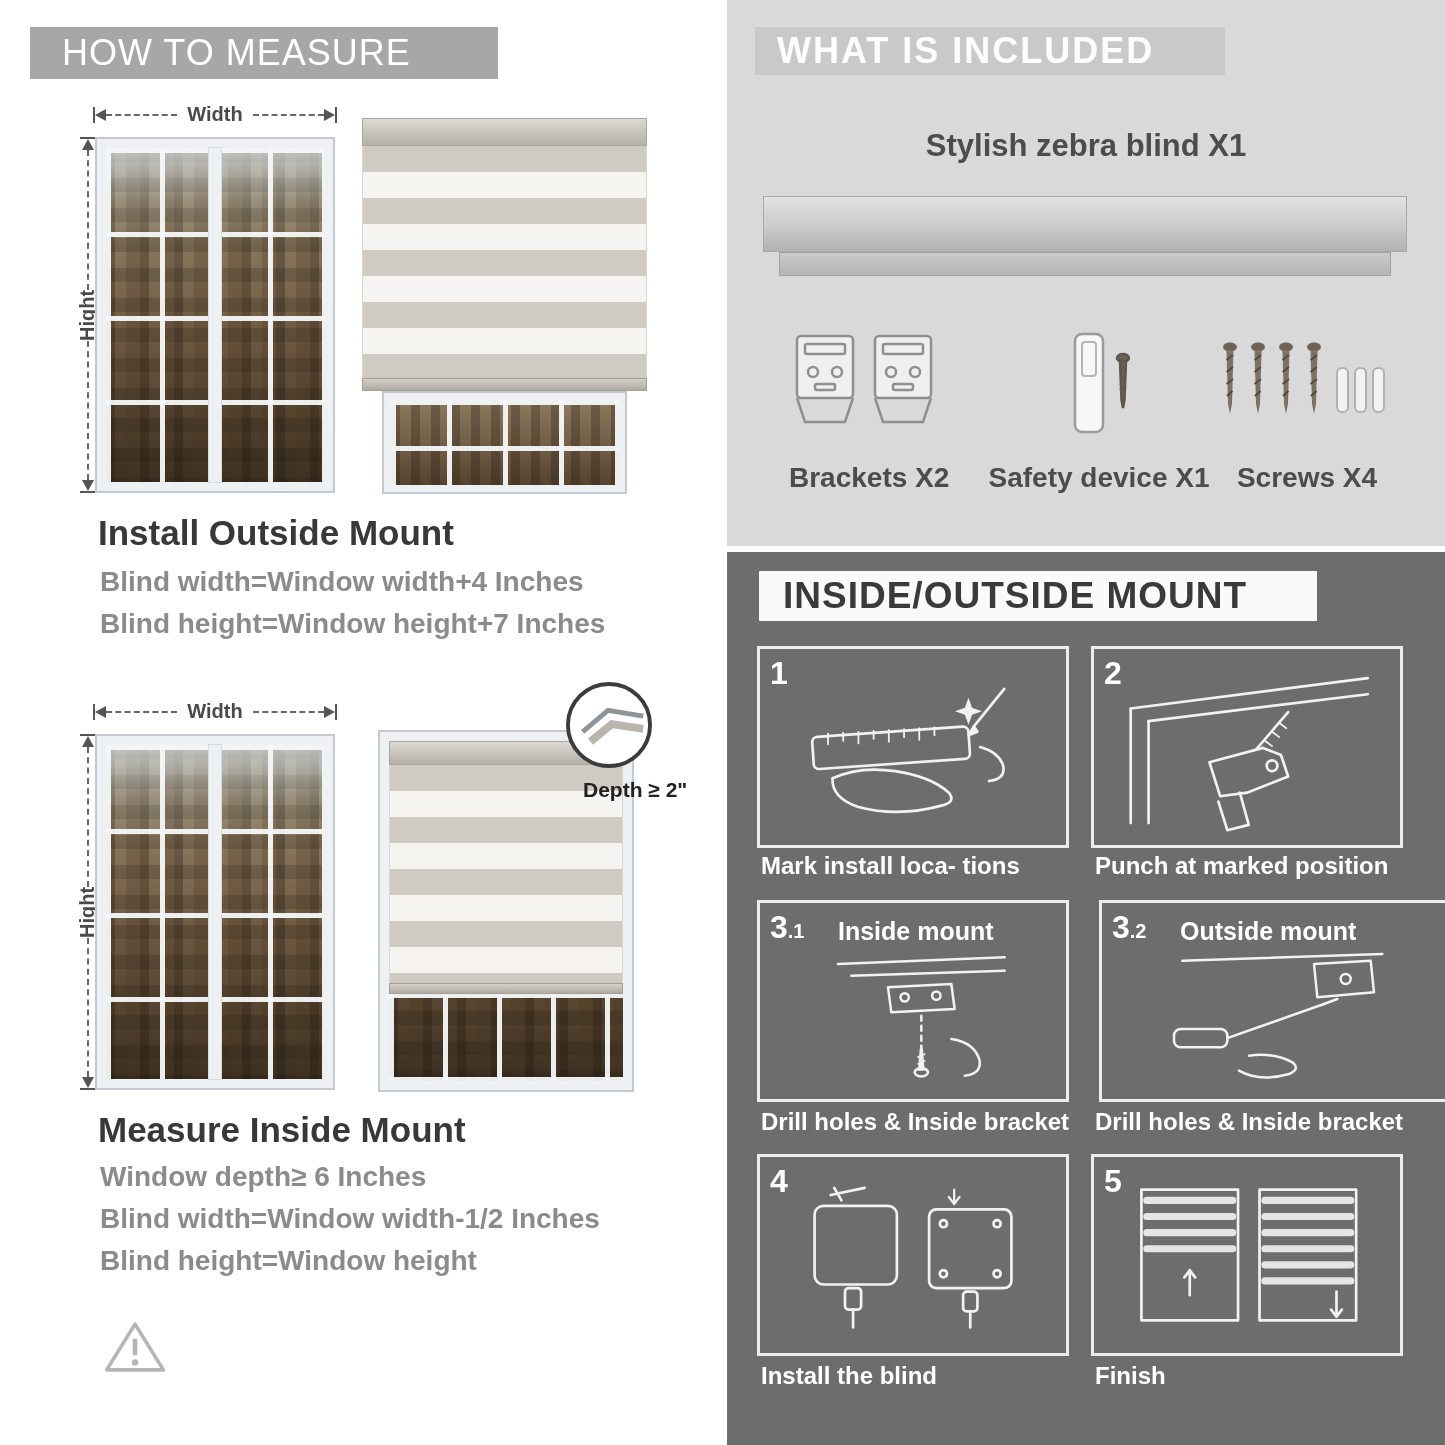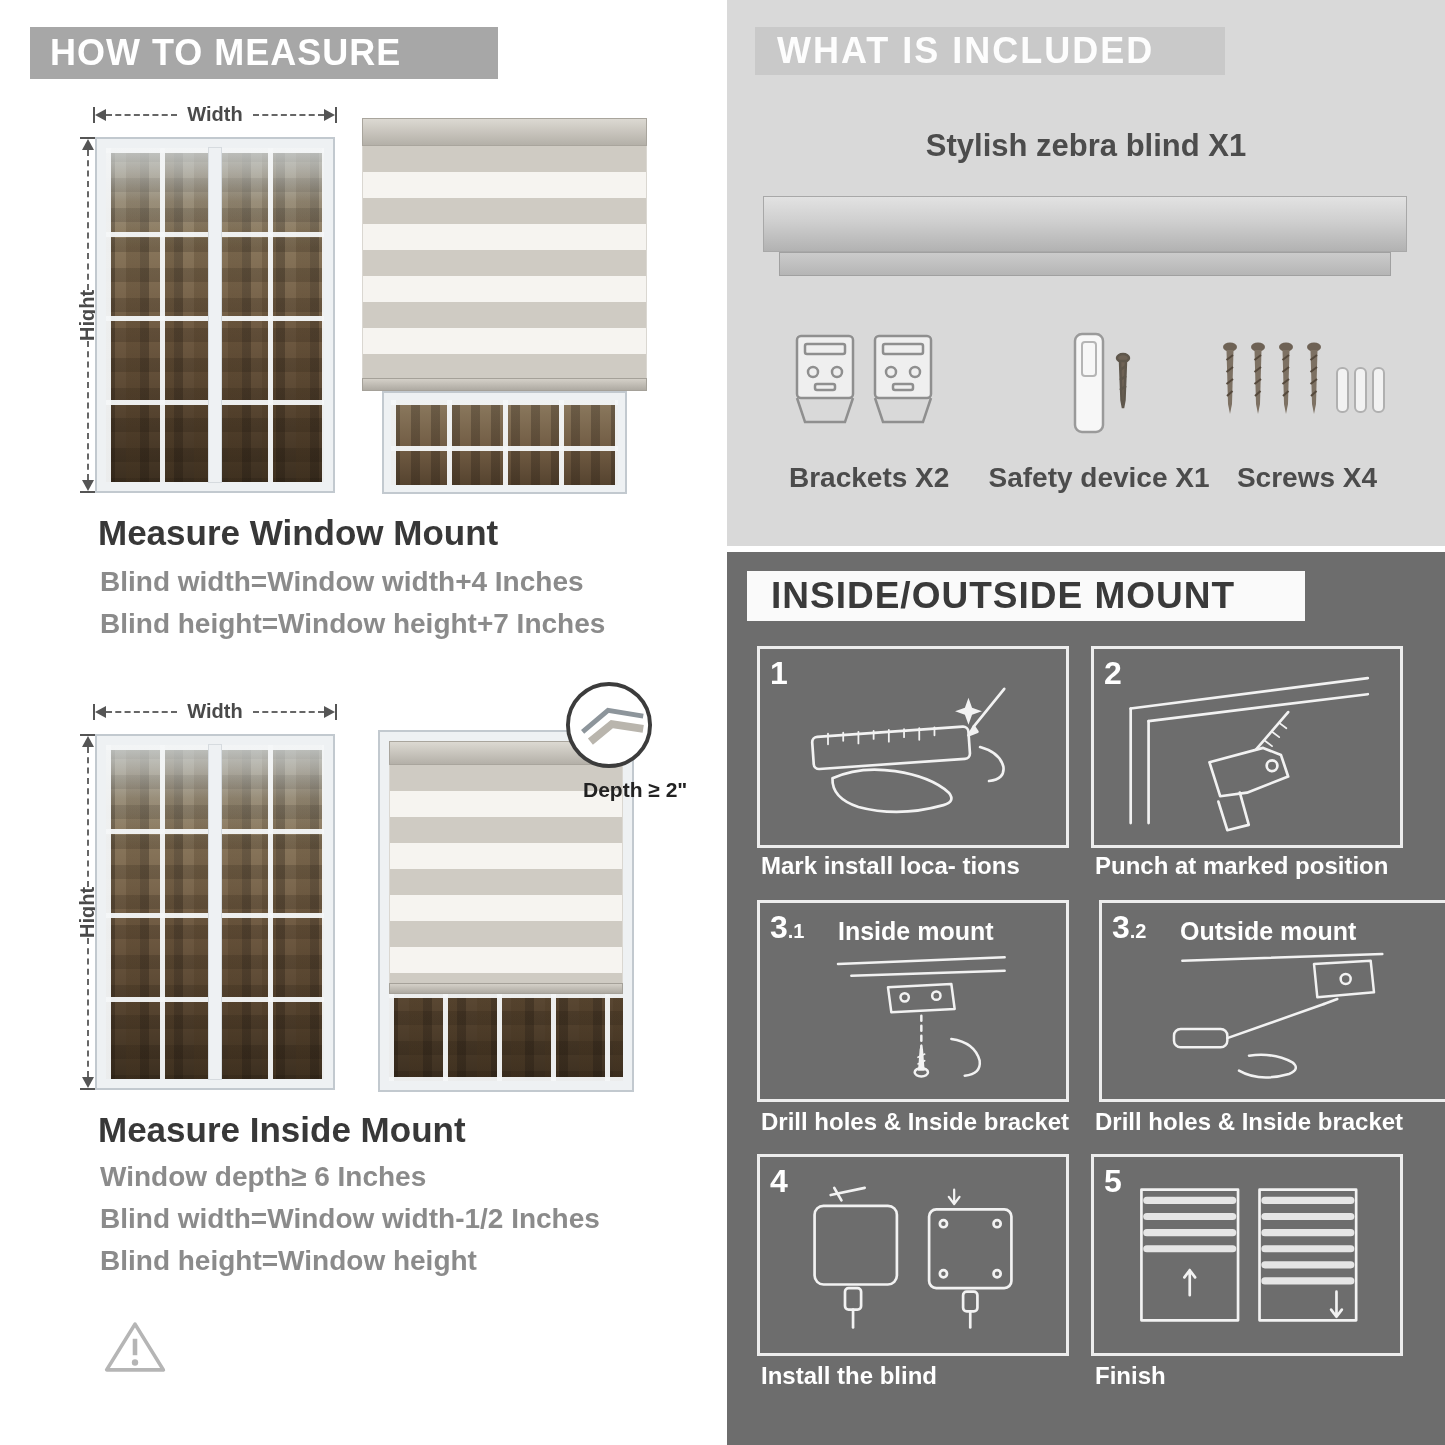--- a/index.html
+++ b/index.html
@@ -3,22 +3,22 @@
 <meta charset="utf-8">
 <style>
   html,body{margin:0;padding:0;background:#ffffff;}
   .canvas{position:relative;width:1445px;height:1445px;background:#ffffff;overflow:hidden;
           font-family:"Liberation Sans",sans-serif;}
 
   
   .abs{position:absolute;box-sizing:border-box;}
 
   
-  .banner-gray{background:#a7a7a7;color:#ffffff;font-weight:bold;font-size:36px;
-               letter-spacing:1px;line-height:52px;padding-left:20px;}
+  .banner-gray{background:#a7a7a7;color:#ffffff;font-weight:normal;font-size:36px;
+               letter-spacing:1px;line-height:52px;padding-left:32px;}
   .sec-title{color:#383838;font-weight:bold;font-size:35px;}
   .formula{color:#8b8b8b;font-weight:bold;font-size:28px;white-space:nowrap;}
   .note-text{color:#a3a3a3;font-size:21px;line-height:1.55;}
 
   
   .h-arrow{display:flex;align-items:center;color:#4a4a4a;}
   .h-arrow .tick{width:2px;height:16px;background:#555;}
   .h-arrow .shaft{flex:1;border-top:2px dashed #666;height:0;}
   .h-arrow .hd{width:0;height:0;border-top:6px solid transparent;border-bottom:6px solid transparent;}
   .h-arrow .hd.l{border-right:11px solid #555;}
@@ -124,21 +124,21 @@
     <div class="abs" style="left:362px;top:118px;width:285px;">
       <div class="cassette"></div>
       <div class="stripes" style="height:232px;"></div>
       <div class="rail"></div>
       <div class="window-under" style="height:103px;">
         <div class="glass"></div>
         <div class="muntins"></div>
       </div>
     </div>
 
-    <div class="abs sec-title" style="left:98px;top:513px;">Measure Window Mount</div>
+    <div class="abs sec-title" style="left:98px;top:513px;">Install Outside Mount</div>
     <div class="abs formula" style="left:100px;top:566px;">Blind width=Window width+4 Inches</div>
     <div class="abs formula" style="left:100px;top:608px;">Blind height=Window height+7 Inches</div>
 
     <div class="abs h-arrow" style="left:93px;top:700px;width:244px;">
       <span class="tick"></span>
       <span class="hd l"></span>
       <span class="shaft"></span>
       <span class="lbl">Width</span>
       <span class="shaft"></span>
       <span class="hd r"></span>
@@ -272,21 +272,21 @@
       </g>
     </svg>
 
     <div class="abs item-label" style="left:62px;top:462px;width:150px;">Brackets X2</div>
     <div class="abs item-label" style="left:252px;top:462px;width:240px;">Safety device X1</div>
     <div class="abs item-label" style="left:500px;top:462px;width:160px;">Screws X4</div>
   </section>
 
   <section class="abs mount-panel" style="left:727px;top:552px;width:718px;height:893px;">
 
-    <div class="abs mount-banner" style="left:20px;top:19px;width:558px;height:50px;">INSIDE/OUTSIDE MOUNT</div>
+    <div class="abs mount-banner" style="left:32px;top:19px;width:558px;height:50px;">INSIDE/OUTSIDE MOUNT</div>
 
     <div class="step-box" style="left:30px;top:94px;width:306px;height:196px;">
       <div class="step-num"><span>1</span><span class="step-sub"></span></div>
       <div class="step-art">
         <svg width="270" height="170" viewBox="0 0 300 190" fill="none" stroke="#f2f2f2" stroke-width="3" stroke-linecap="round" stroke-linejoin="round">
           <rect x="38" y="78" width="175" height="36" rx="6" transform="rotate(-4 125 96)"></rect>
           <g stroke-width="2">
             <line x1="55" y1="80" x2="55" y2="92"></line>
               <line x1="72" y1="79" x2="72" y2="88"></line>
             <line x1="89" y1="78" x2="89" y2="91"></line>

